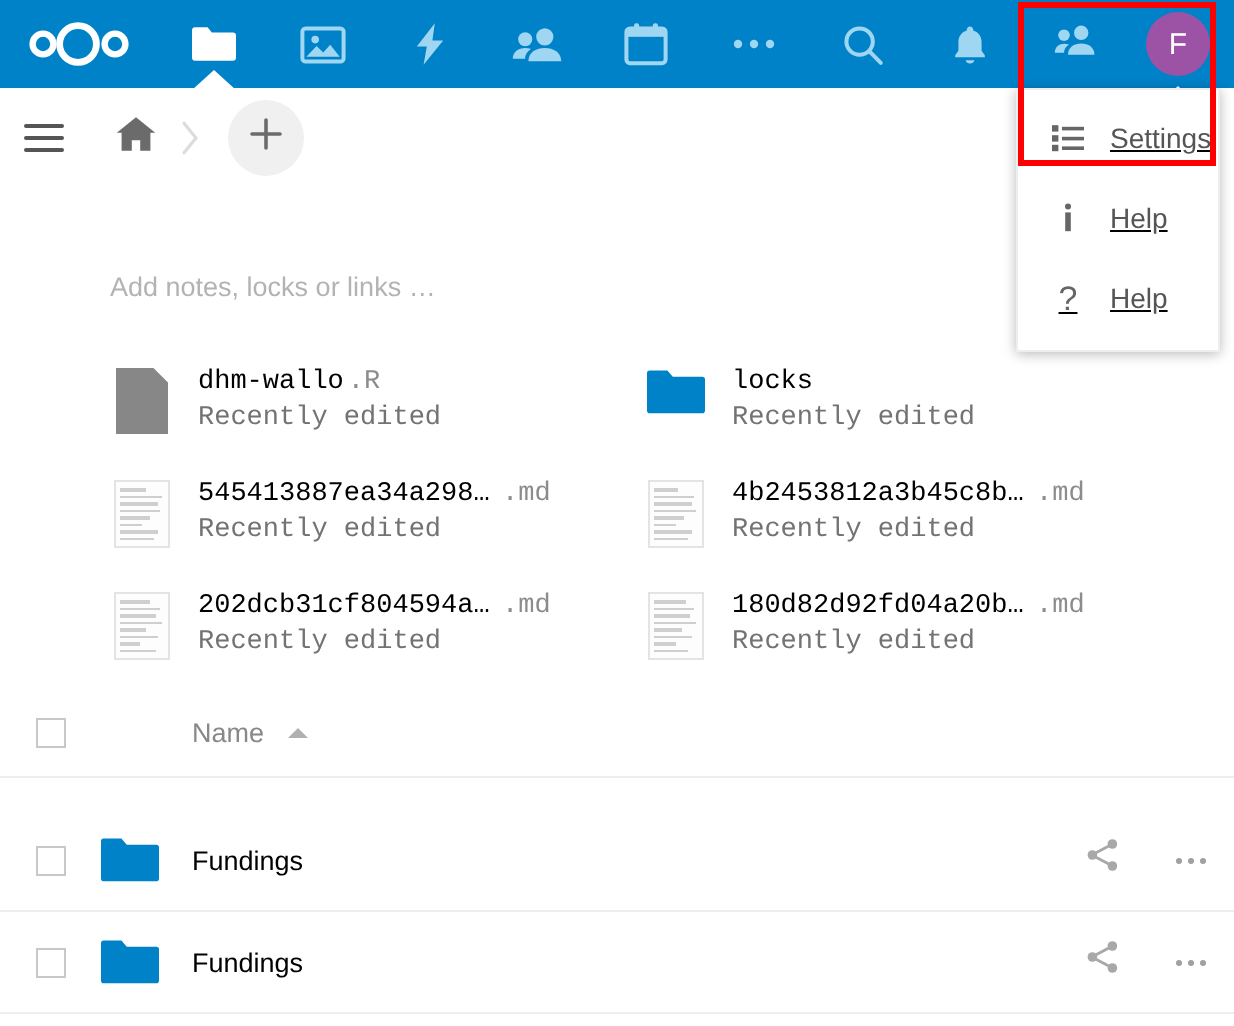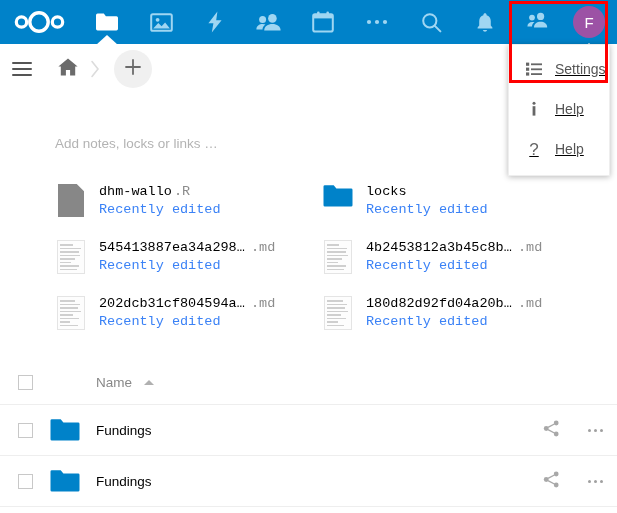--- a/index.html
+++ b/index.html
@@ -153,21 +153,21 @@
     font-size: 13.5px; color: #000000;
     white-space: nowrap; overflow: hidden;
     display: flex; align-items: baseline;
   }
   .recent-basename {
     max-width: 150px; overflow: hidden; text-overflow: ellipsis;
     white-space: nowrap; display: inline-block;
   }
   .recent-ext { color: #8c8c8c; margin-left: 2px; }
   .recent-sub {
-    font-size: 13.5px; color: #3b82f6; margin-top: 3px;
+    font-size: 13.5px; color: #737373; margin-top: 3px;
   }
 
   
   .file-gray {
     width: 26px; height: 33px;
     background: #878787;
     clip-path: polygon(0 0, 72% 0, 100% 22%, 100% 100%, 0 100%);
   }
   
   .folder-ico { width: 30px; height: 24px; }
@@ -180,21 +180,21 @@
     padding: 3px 2px;
     overflow: hidden;
   }
   .doc-thumb i {
     display:block; height: 1.5px; background: #cfcfcf;
     margin-bottom: 2px;
   }
 
   
   .table-head {
-    position: absolute; left: 0; top: 360px;
+    position: absolute; left: 0; top: 344px;
     width: 617px; height: 45px;
     border-bottom: 1px solid #eeeeee;
     display: flex; align-items: center;
   }
   .cb-cell { width: 50px; display:flex; align-items:center; justify-content:center; }
   .checkbox {
     width: 15px; height: 15px;
     border: 1px solid #c8c8c8; background:#fff;
     cursor: pointer;
   }

